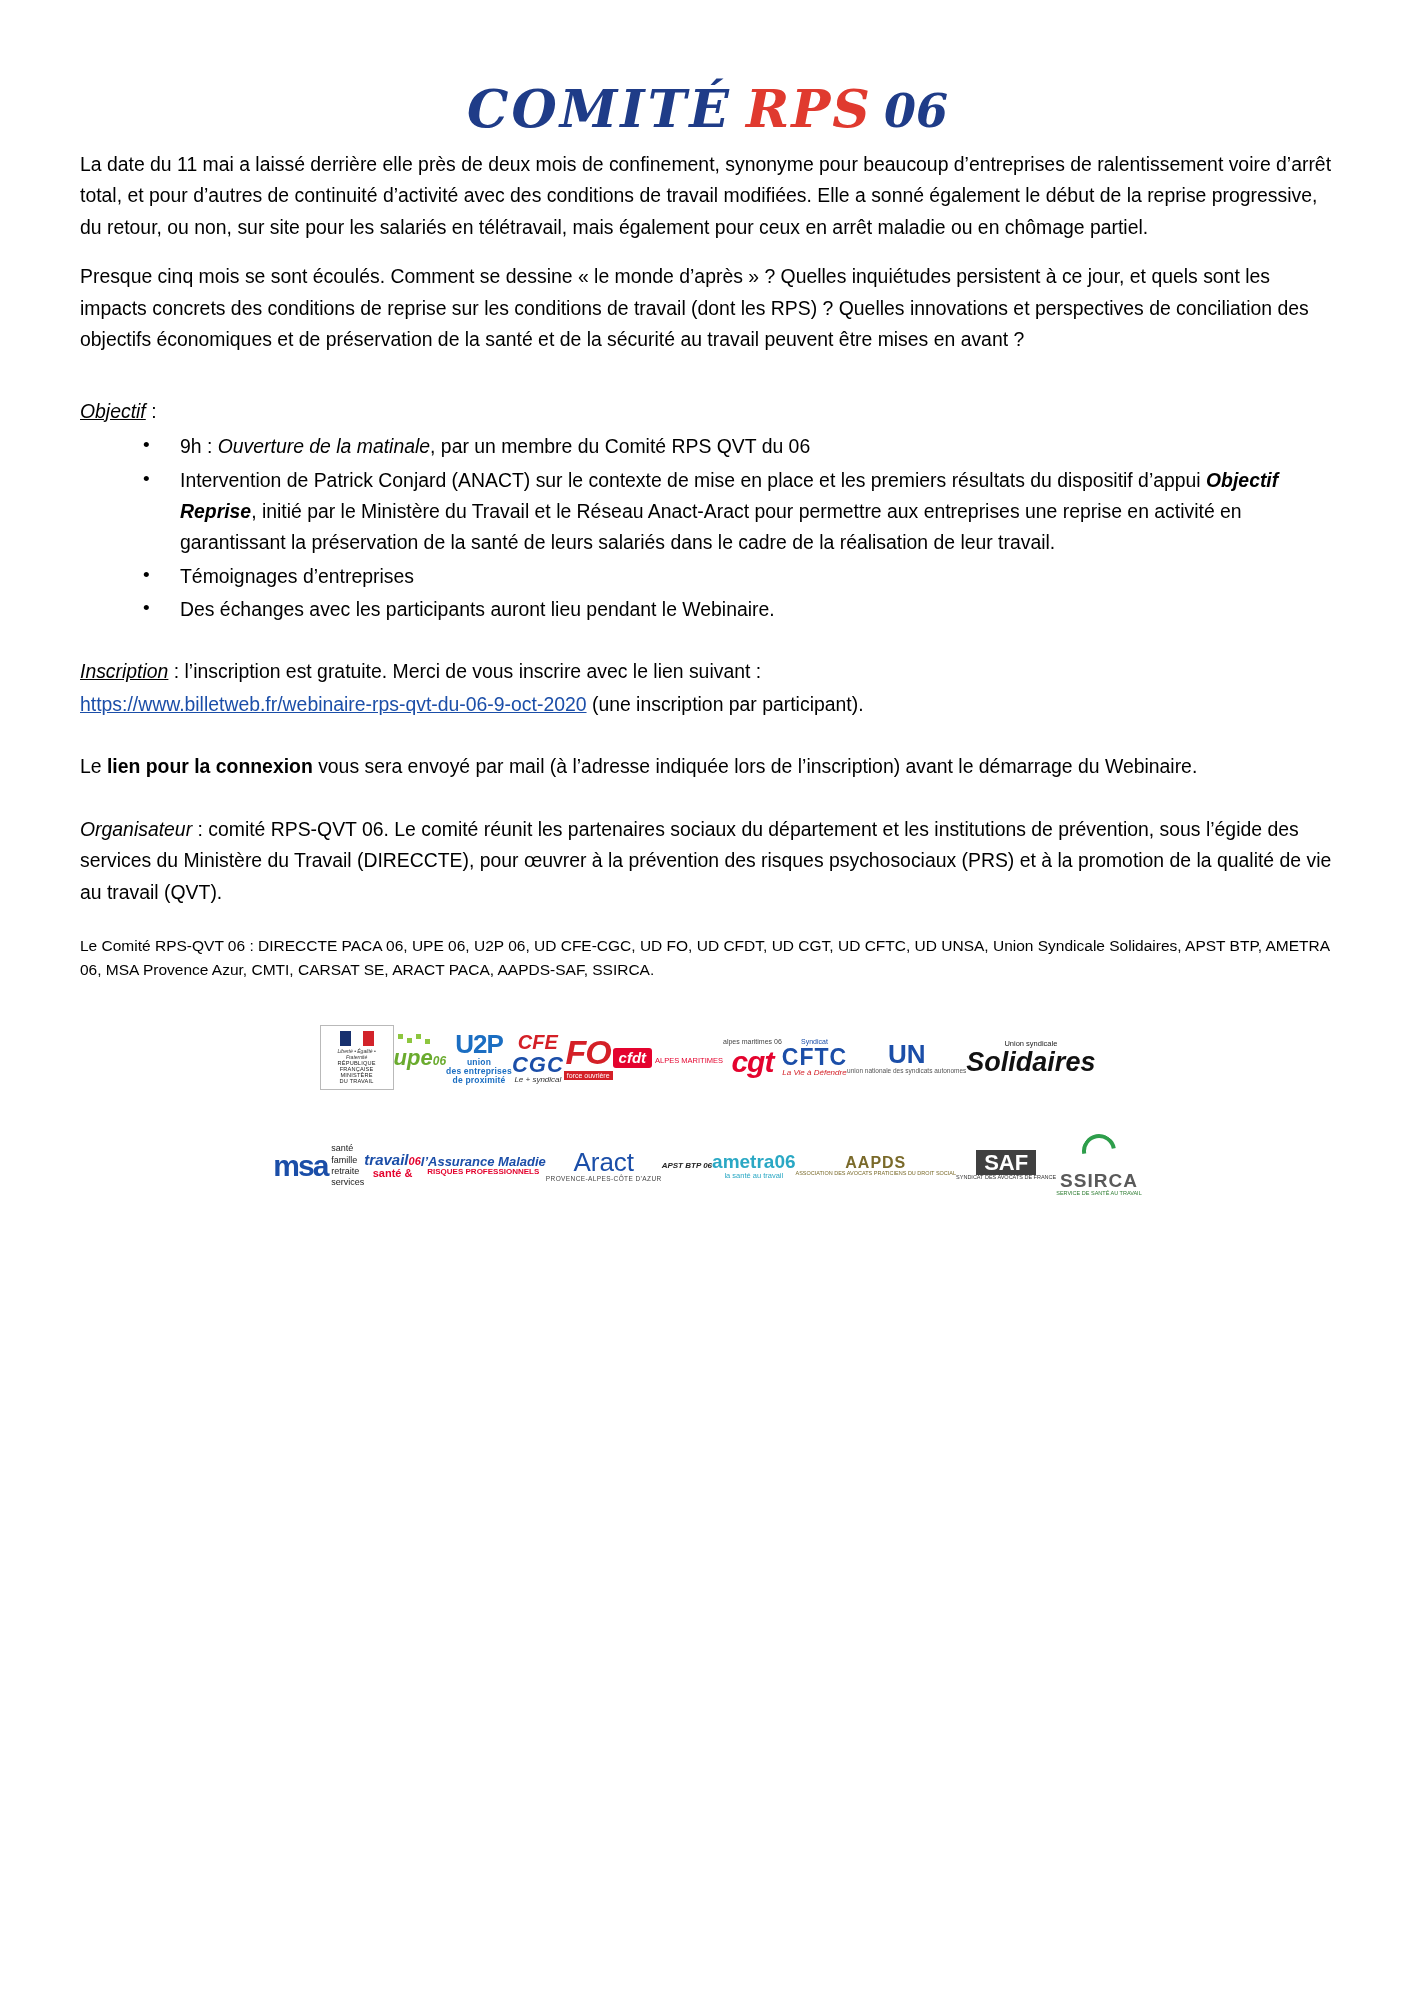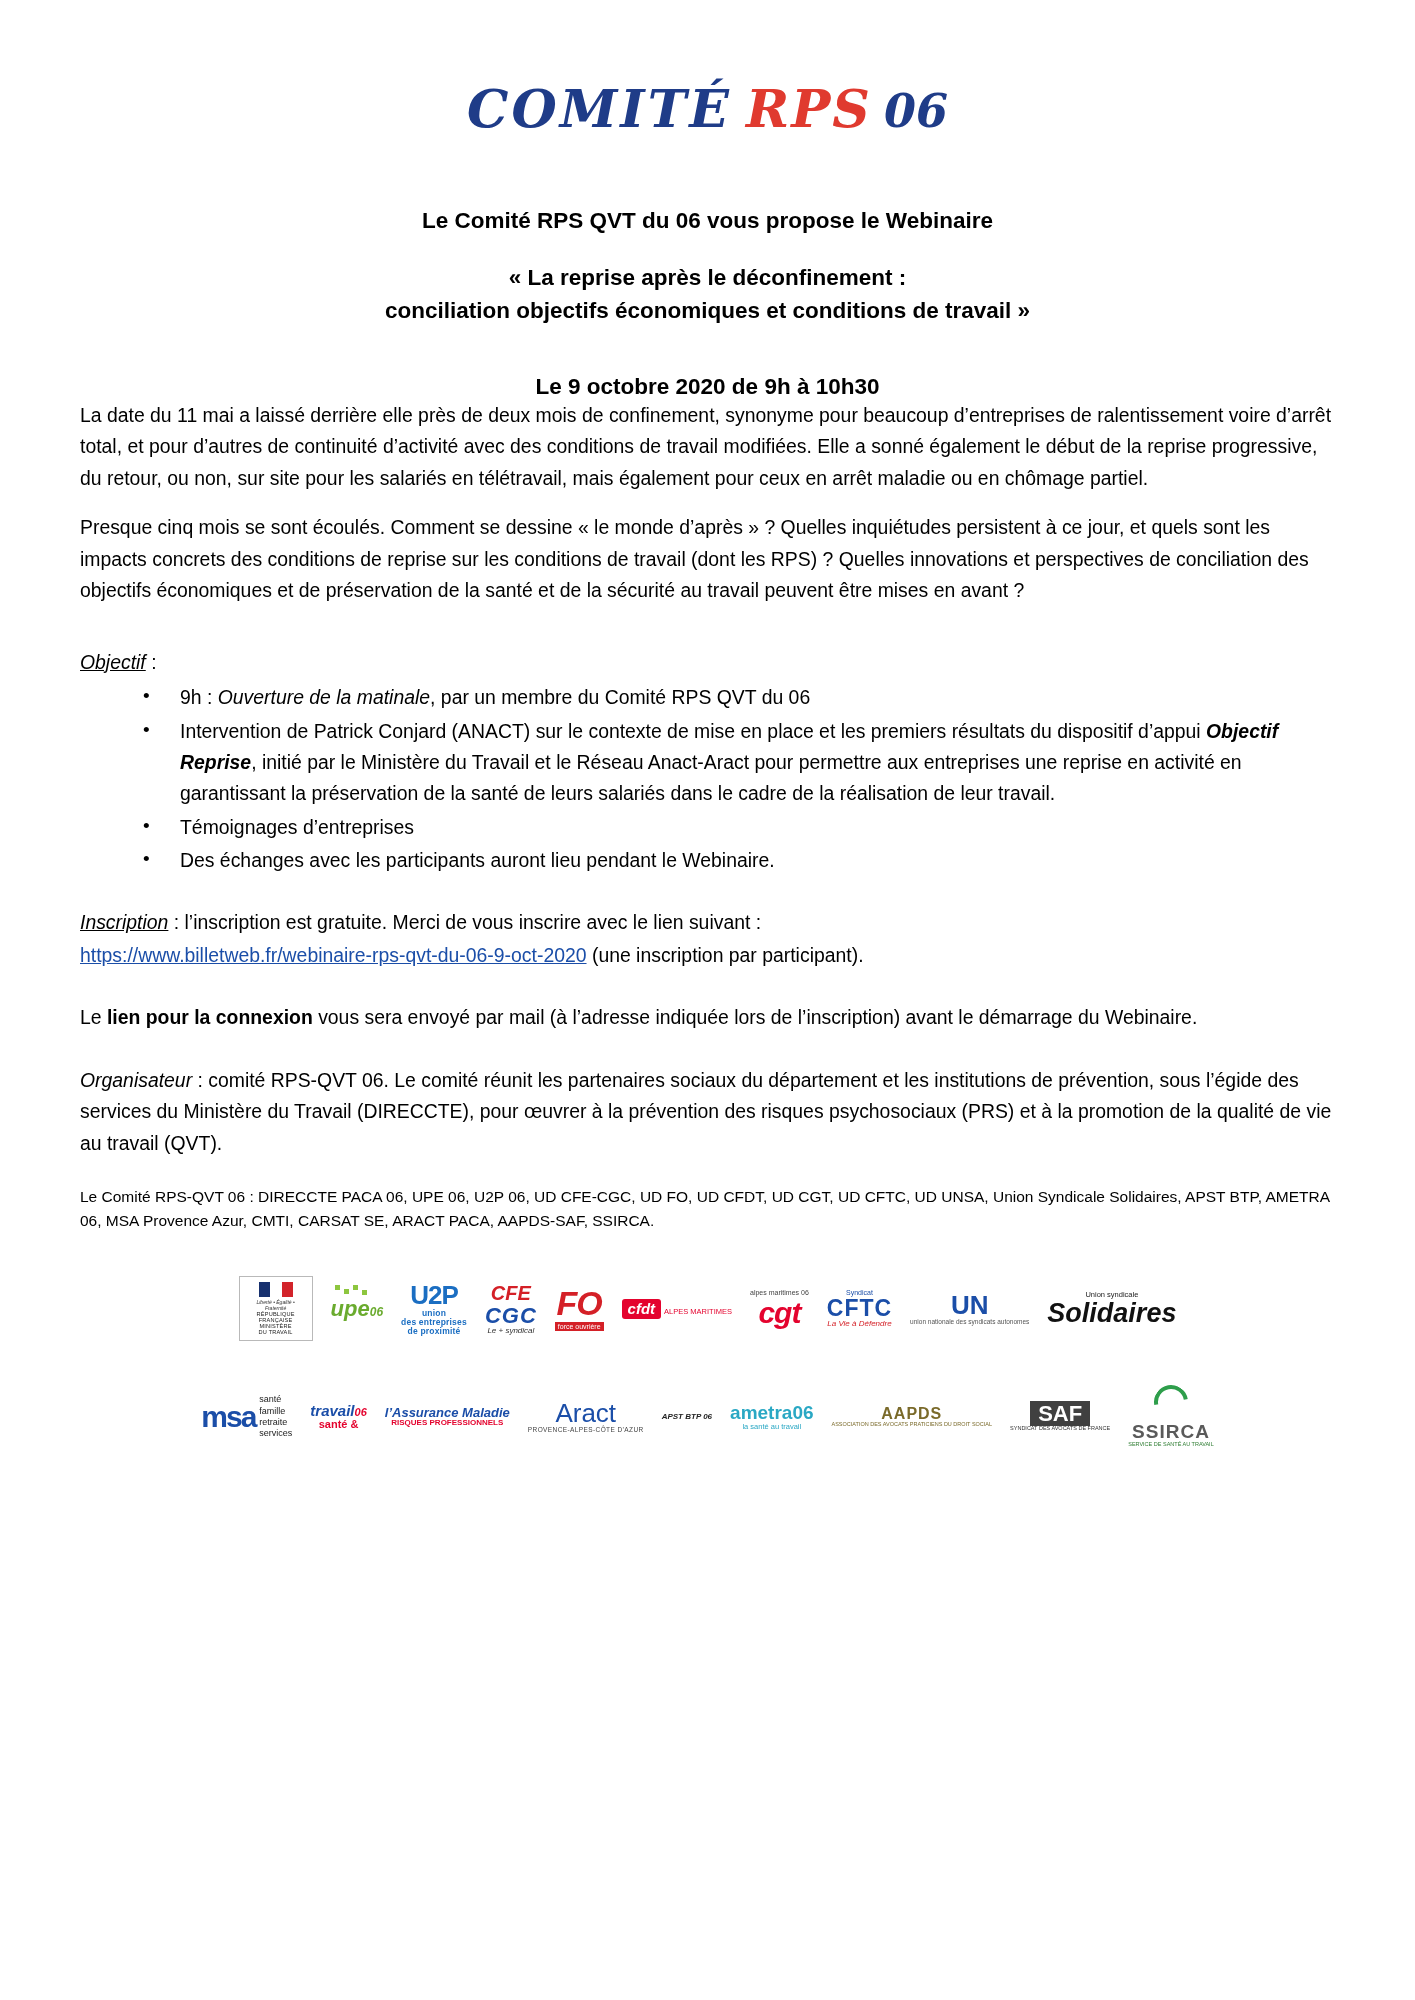--- a/index.html
+++ b/index.html
@@ -122,21 +122,20 @@
     font-size: 15.5px;
     line-height: 1.5;
     margin-top: 26px;
     margin-bottom: 0;
   }
   
   .logo-strip {
     display: flex;
     align-items: flex-end;
     justify-content: center;
-    gap: 18px;
     flex-wrap: nowrap;
     padding: 0 60px;
     box-sizing: border-box;
   }
   .strip1 { margin-top: 34px; }
   .strip2 { margin-top: 22px; }
   .logo-cell {
     display: flex;
     align-items: center;
     justify-content: center;
@@ -247,28 +246,20 @@
 </style>
 </head>
 <body>
 
 <div class="page">
 
   <div class="header-logo">
     <span class="logo-comite">COMITÉ</span><span class="logo-rps">RPS</span><span class="logo-06">06</span>
   </div>
 
-  <div class="title-block">
-    <div class="title-main">Le Comité RPS QVT du 06 vous propose le Webinaire</div>
-    <div class="title-sub">
-      <span>« La reprise après le déconfinement :</span><br>
-      <span>conciliation objectifs économiques et conditions de travail »</span>
-    </div>
-    <div class="title-date">Le 9 octobre 2020 de 9h à 10h30</div>
-  </div>
 
   <div class="content">
 
     <p class="body gap-top">La date du 11 mai a laissé derrière elle près de deux mois de confinement, synonyme pour beaucoup d’entreprises de ralentissement voire d’arrêt total, et pour d’autres de continuité d’activité avec des conditions de travail modifiées. Elle a sonné également le début de la reprise progressive, du retour, ou non, sur site pour les salariés en télétravail, mais également pour ceux en arrêt maladie ou en chômage partiel.</p>
 
     <p class="body">Presque cinq mois se sont écoulés. Comment se dessine « le monde d’après » ? Quelles inquiétudes persistent à ce jour, et quels sont les impacts concrets des conditions de reprise sur les conditions de travail (dont les RPS) ? Quelles innovations et perspectives de conciliation des objectifs économiques et de préservation de la santé et de la sécurité au travail peuvent être mises en avant ?</p>
 
     <p class="body" style="margin-top:40px;margin-bottom:4px;">
       <span class="section-label">Objectif</span><span> :</span>
     </p>

